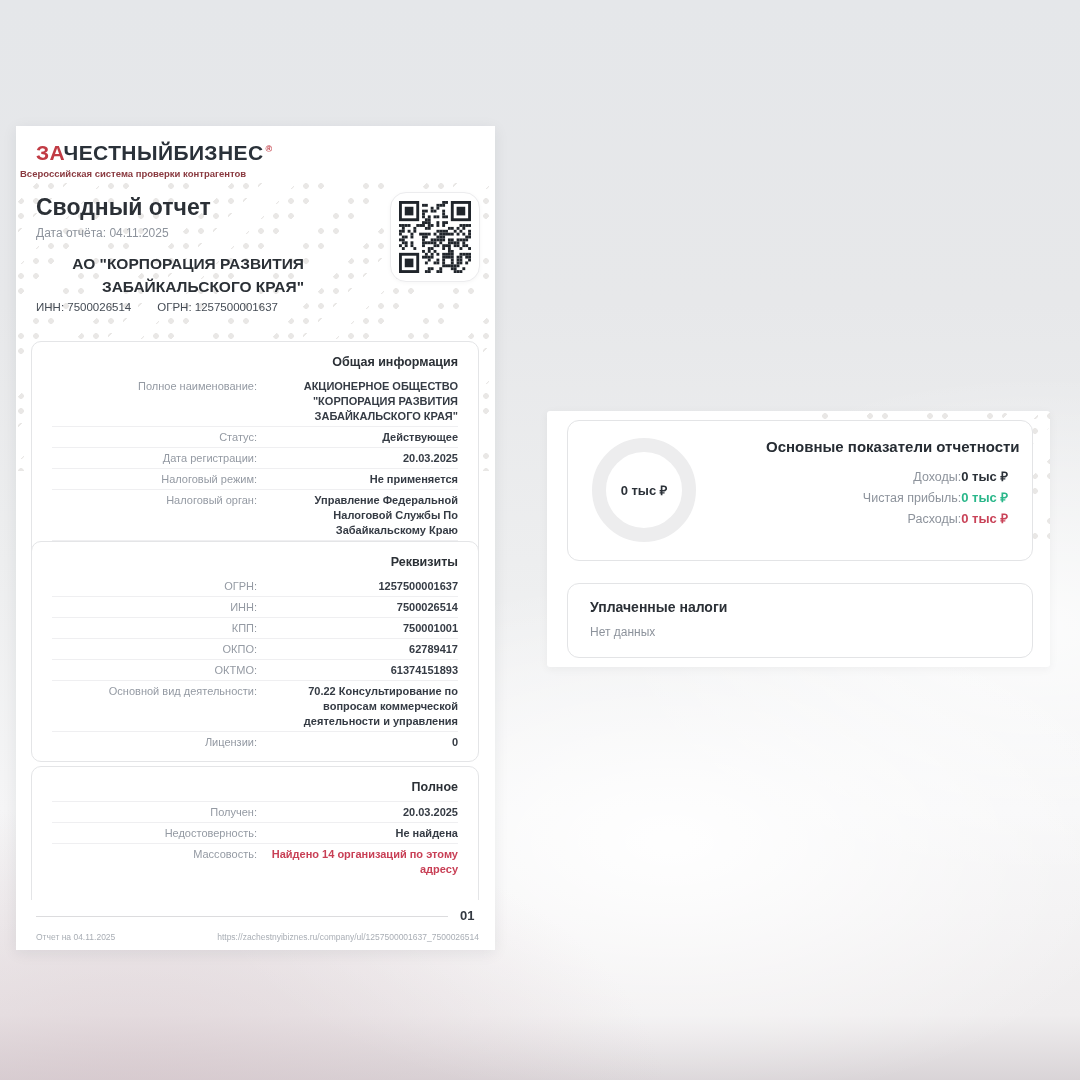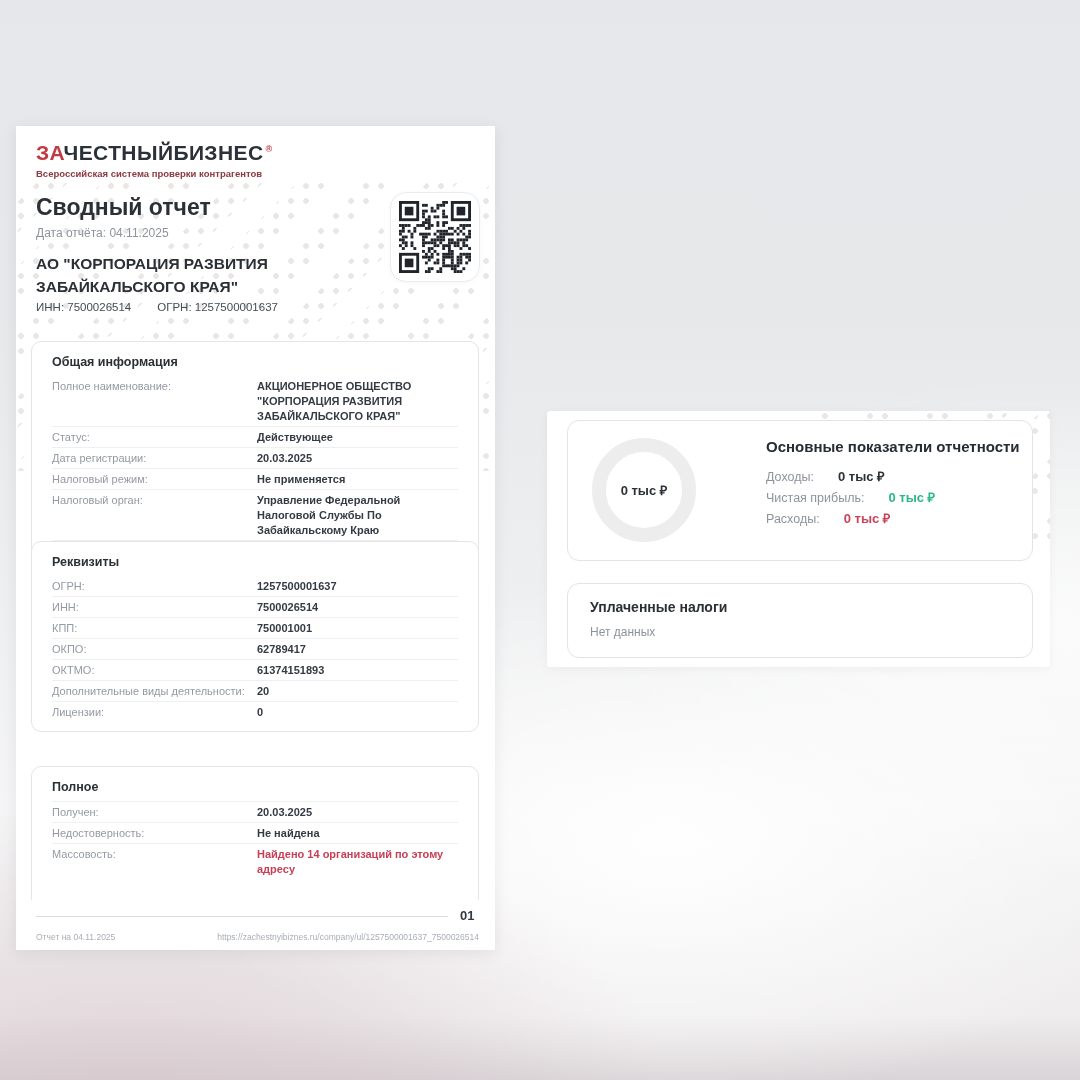--- a/index.html
+++ b/index.html
@@ -6,34 +6,34 @@
   *{box-sizing:border-box;font-family:"Liberation Sans",sans-serif;}
   .canvas{position:relative;width:1080px;height:1080px;overflow:hidden;
     background:
       radial-gradient(900px 520px at 12% 103%, rgba(214,196,202,.65), rgba(214,196,202,0) 60%),
       radial-gradient(820px 440px at 62% 78%, rgba(255,255,255,.95), rgba(255,255,255,0) 60%),
       radial-gradient(700px 420px at 96% 58%, rgba(255,255,255,.8), rgba(255,255,255,0) 60%),
       linear-gradient(180deg,#e5e7ea 0%,#e7e8ea 28%,#edeeef 52%,#f5f5f6 75%,#efedee 94%,#d9d4d7 100%);
   }
   
   .page{position:absolute;left:16px;top:126px;width:479px;height:824px;background:#fff;
-    box-shadow:0 3px 14px rgba(30,35,45,.08);}
+    box-shadow:0 3px 14px rgba(30,35,45,.08);text-align:right;}
   .dots{position:absolute;pointer-events:none;
     background-image:radial-gradient(circle at 5px 5px, rgba(188,183,178,.33) 2.6px, transparent 3.1px);
     background-size:15px 15px;
     -webkit-mask-image:repeating-linear-gradient(-45deg,#000 0 22px,transparent 22px 46px);
     mask-image:repeating-linear-gradient(-45deg,#000 0 22px,transparent 22px 46px);}
   .dots-header{left:0;top:55px;width:100%;height:290px;}
   .dots-panel{right:0;top:0;width:230px;height:130px;
     -webkit-mask-image:repeating-linear-gradient(-45deg,#000 0 18px,transparent 18px 40px);
     mask-image:repeating-linear-gradient(-45deg,#000 0 18px,transparent 18px 40px);}
   .logo{position:absolute;left:20px;top:15px;font-size:21px;font-weight:bold;letter-spacing:.4px;color:#2a3139;white-space:nowrap;z-index:2;}
   .logo .accent{color:#c13b44;}
   .logo .reg{color:#c13b44;font-size:9px;vertical-align:super;font-weight:bold;margin-left:2px;}
-  .tagline{position:absolute;left:20px;top:42px;font-size:9.5px;font-weight:bold;color:#8a3a40;z-index:2;}
+  .tagline{position:absolute;left:4px;top:42px;font-size:9.5px;font-weight:bold;color:#8a3a40;z-index:2;}
   .doc-title{position:absolute;left:20px;top:68px;font-size:23px;font-weight:bold;color:#2b3036;z-index:2;}
   .doc-date{position:absolute;left:20px;top:100px;font-size:12px;color:#8d939c;z-index:2;}
   .company{position:absolute;left:20px;top:126px;width:268px;font-size:15.5px;font-weight:bold;
     color:#2b3036;line-height:1.5;z-index:2;}
   .ids{position:absolute;left:20px;top:175px;font-size:11.5px;color:#454c55;z-index:2;}
   .ids span{margin-right:26px;font-weight:500;}
   .qr-card{position:absolute;left:374px;top:66px;width:90px;height:90px;background:#fff;border:1px solid #ececee;
     border-radius:16px;display:flex;align-items:center;justify-content:center;z-index:2;box-shadow:0 1px 4px rgba(0,0,0,.04);}
   
   .card{position:absolute;left:15px;width:448px;background:#fff;border:1px solid #e4e5e7;border-radius:10px;
@@ -54,21 +54,21 @@
   
   .panel{position:absolute;left:547px;top:411px;width:503px;height:256px;background:#fff;border-radius:3px;
     box-shadow:0 2px 10px rgba(30,35,45,.05);}
   .mcard{position:absolute;background:#fff;border:1px solid #e3e4e6;border-radius:12px;z-index:2;}
   .mcard.ind{left:20px;top:9px;width:466px;height:141px;}
   .donut{position:absolute;left:24px;top:17px;width:104px;height:104px;border-radius:50%;
     border:14px solid #ededee;background:#fff;display:flex;align-items:center;justify-content:center;}
   .donut-label{font-size:13px;font-weight:bold;color:#2b3138;}
   .ind-title{position:absolute;left:198px;top:17px;font-size:15px;font-weight:bold;color:#262c33;}
   .ind-rows{position:absolute;left:198px;top:46px;right:24px;}
-  .ind-row{display:flex;justify-content:flex-start;align-items:baseline;height:21px;gap:24px;}
+  .ind-row{display:flex;justify-content:flex-end;align-items:baseline;height:21px;}
   .ind-lbl{font-size:12.5px;color:#8d939c;}
   .ind-val{font-size:13px;font-weight:bold;color:#2b3138;}
   .ind-val.green{color:#2ab78a;}
   .ind-val.redv{color:#c94358;}
   .mcard.tax{left:20px;top:172px;width:466px;height:75px;padding:15px 22px;}
   .tax-title{font-size:14px;font-weight:bold;color:#2b3036;}
   .tax-empty{font-size:12px;color:#8d939c;margin-top:10px;}
 </style>
 </head>
 <body>
@@ -349,22 +349,22 @@
       </div>
       <div class="row">
         <div class="lbl">ОКПО:</div>
         <div class="val">62789417</div>
       </div>
       <div class="row">
         <div class="lbl">ОКТМО:</div>
         <div class="val">61374151893</div>
       </div>
       <div class="row">
-        <div class="lbl">Дополнительные виды деятельности:</div>
-        <div class="val">20</div>
+        <div class="lbl">Основной вид деятельности:</div>
+        <div class="val">70.22 Консультирование по вопросам коммерческой деятельности и управления</div>
       </div>
       <div class="row">
         <div class="lbl">Лицензии:</div>
         <div class="val">0</div>
       </div>
     </div>
 
     <div class="clip">
       <div class="card">
         <div class="card-title">Полное</div>

